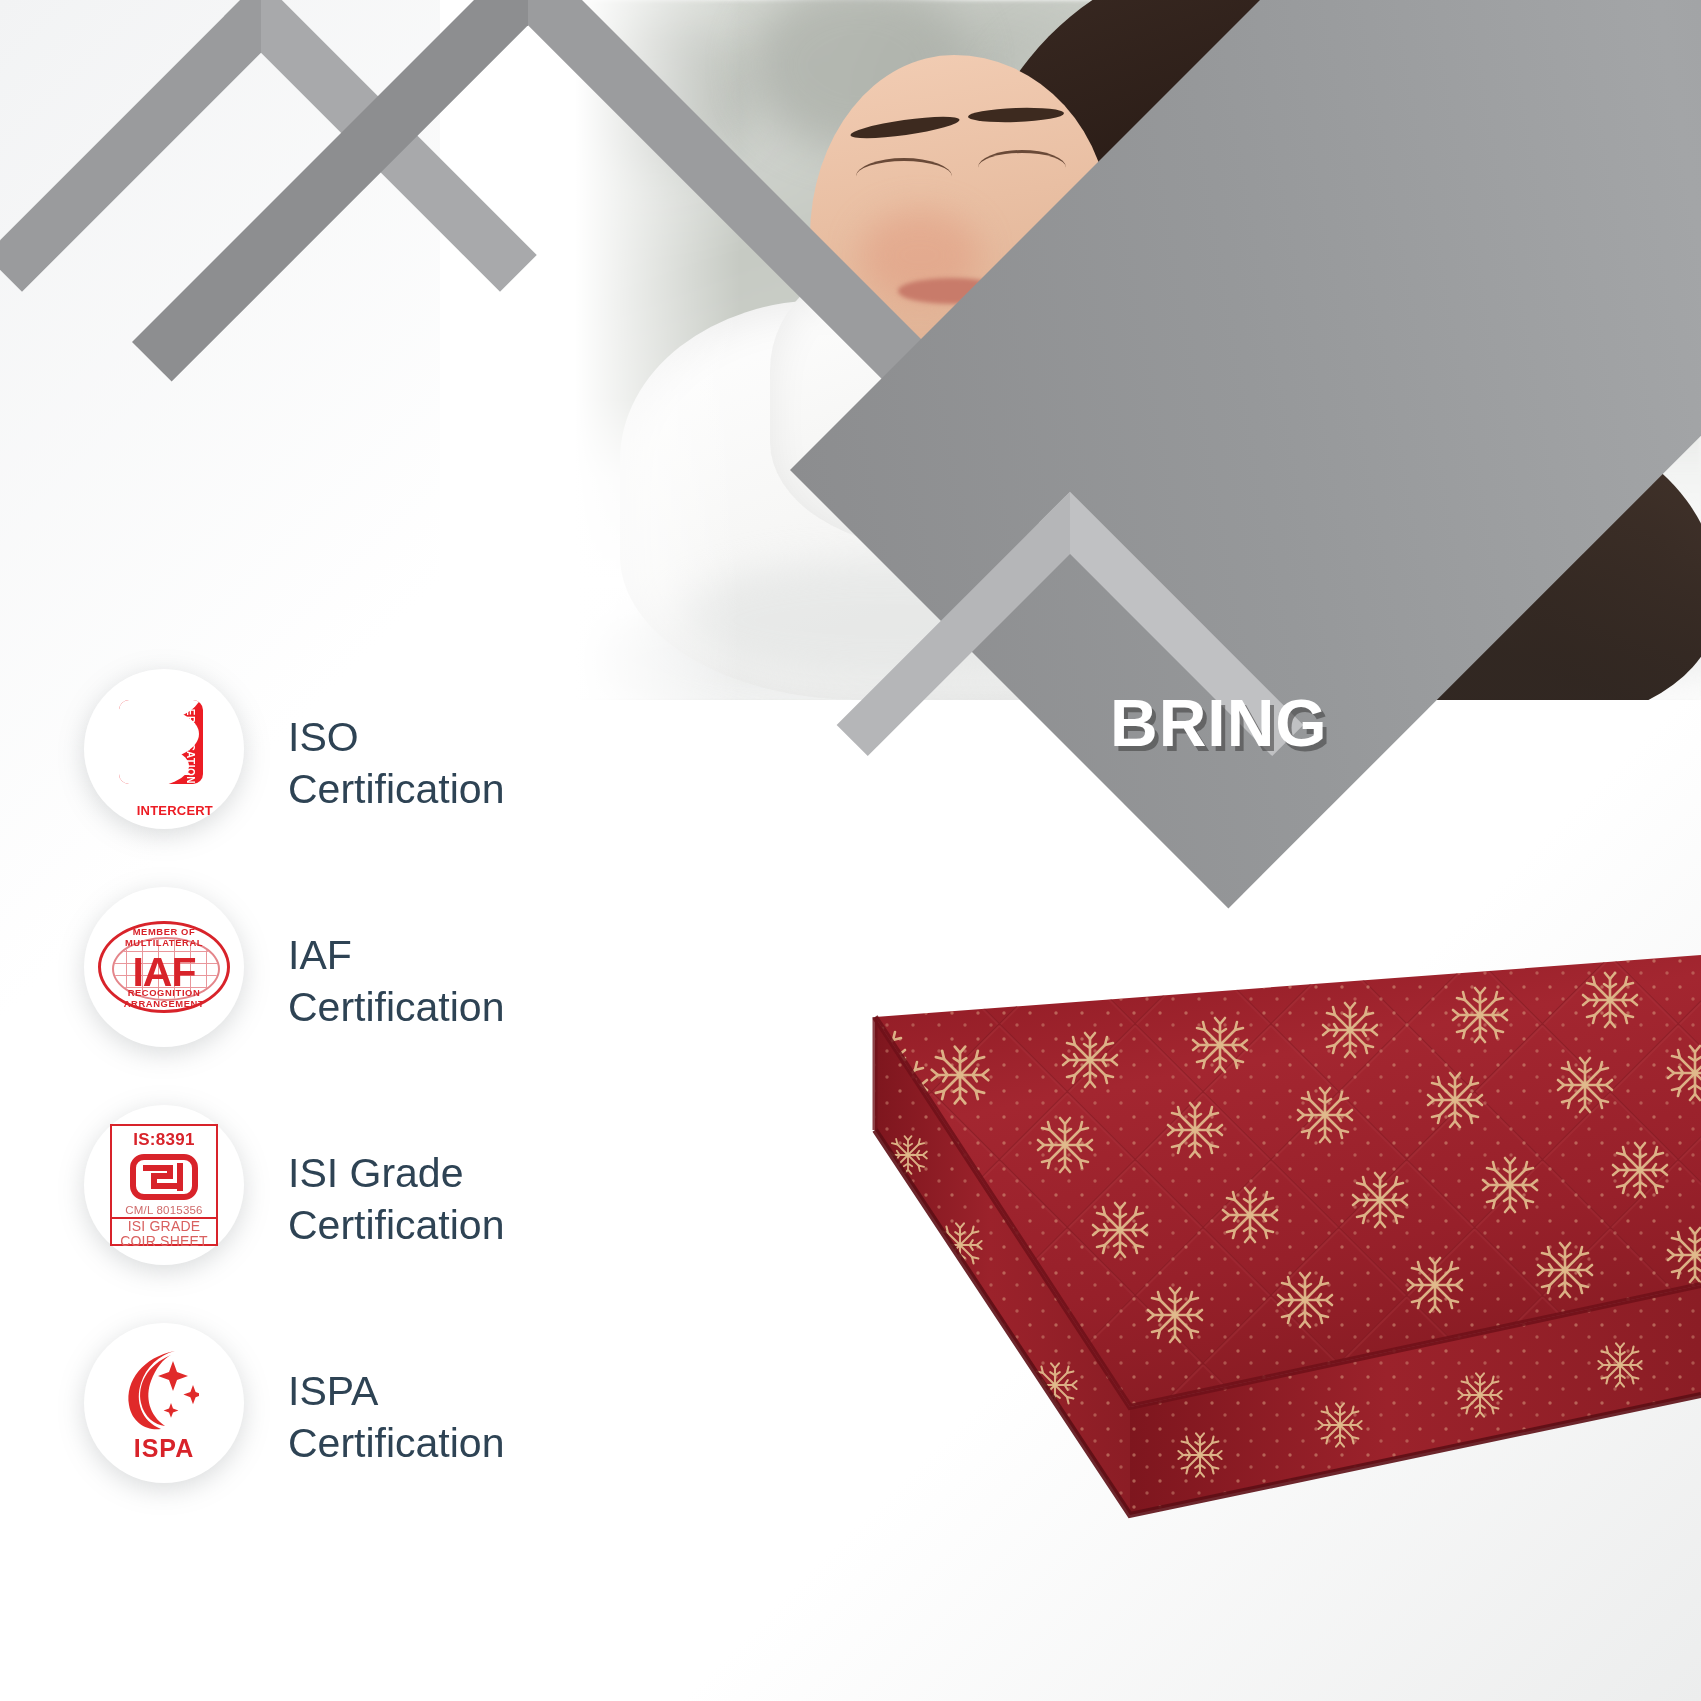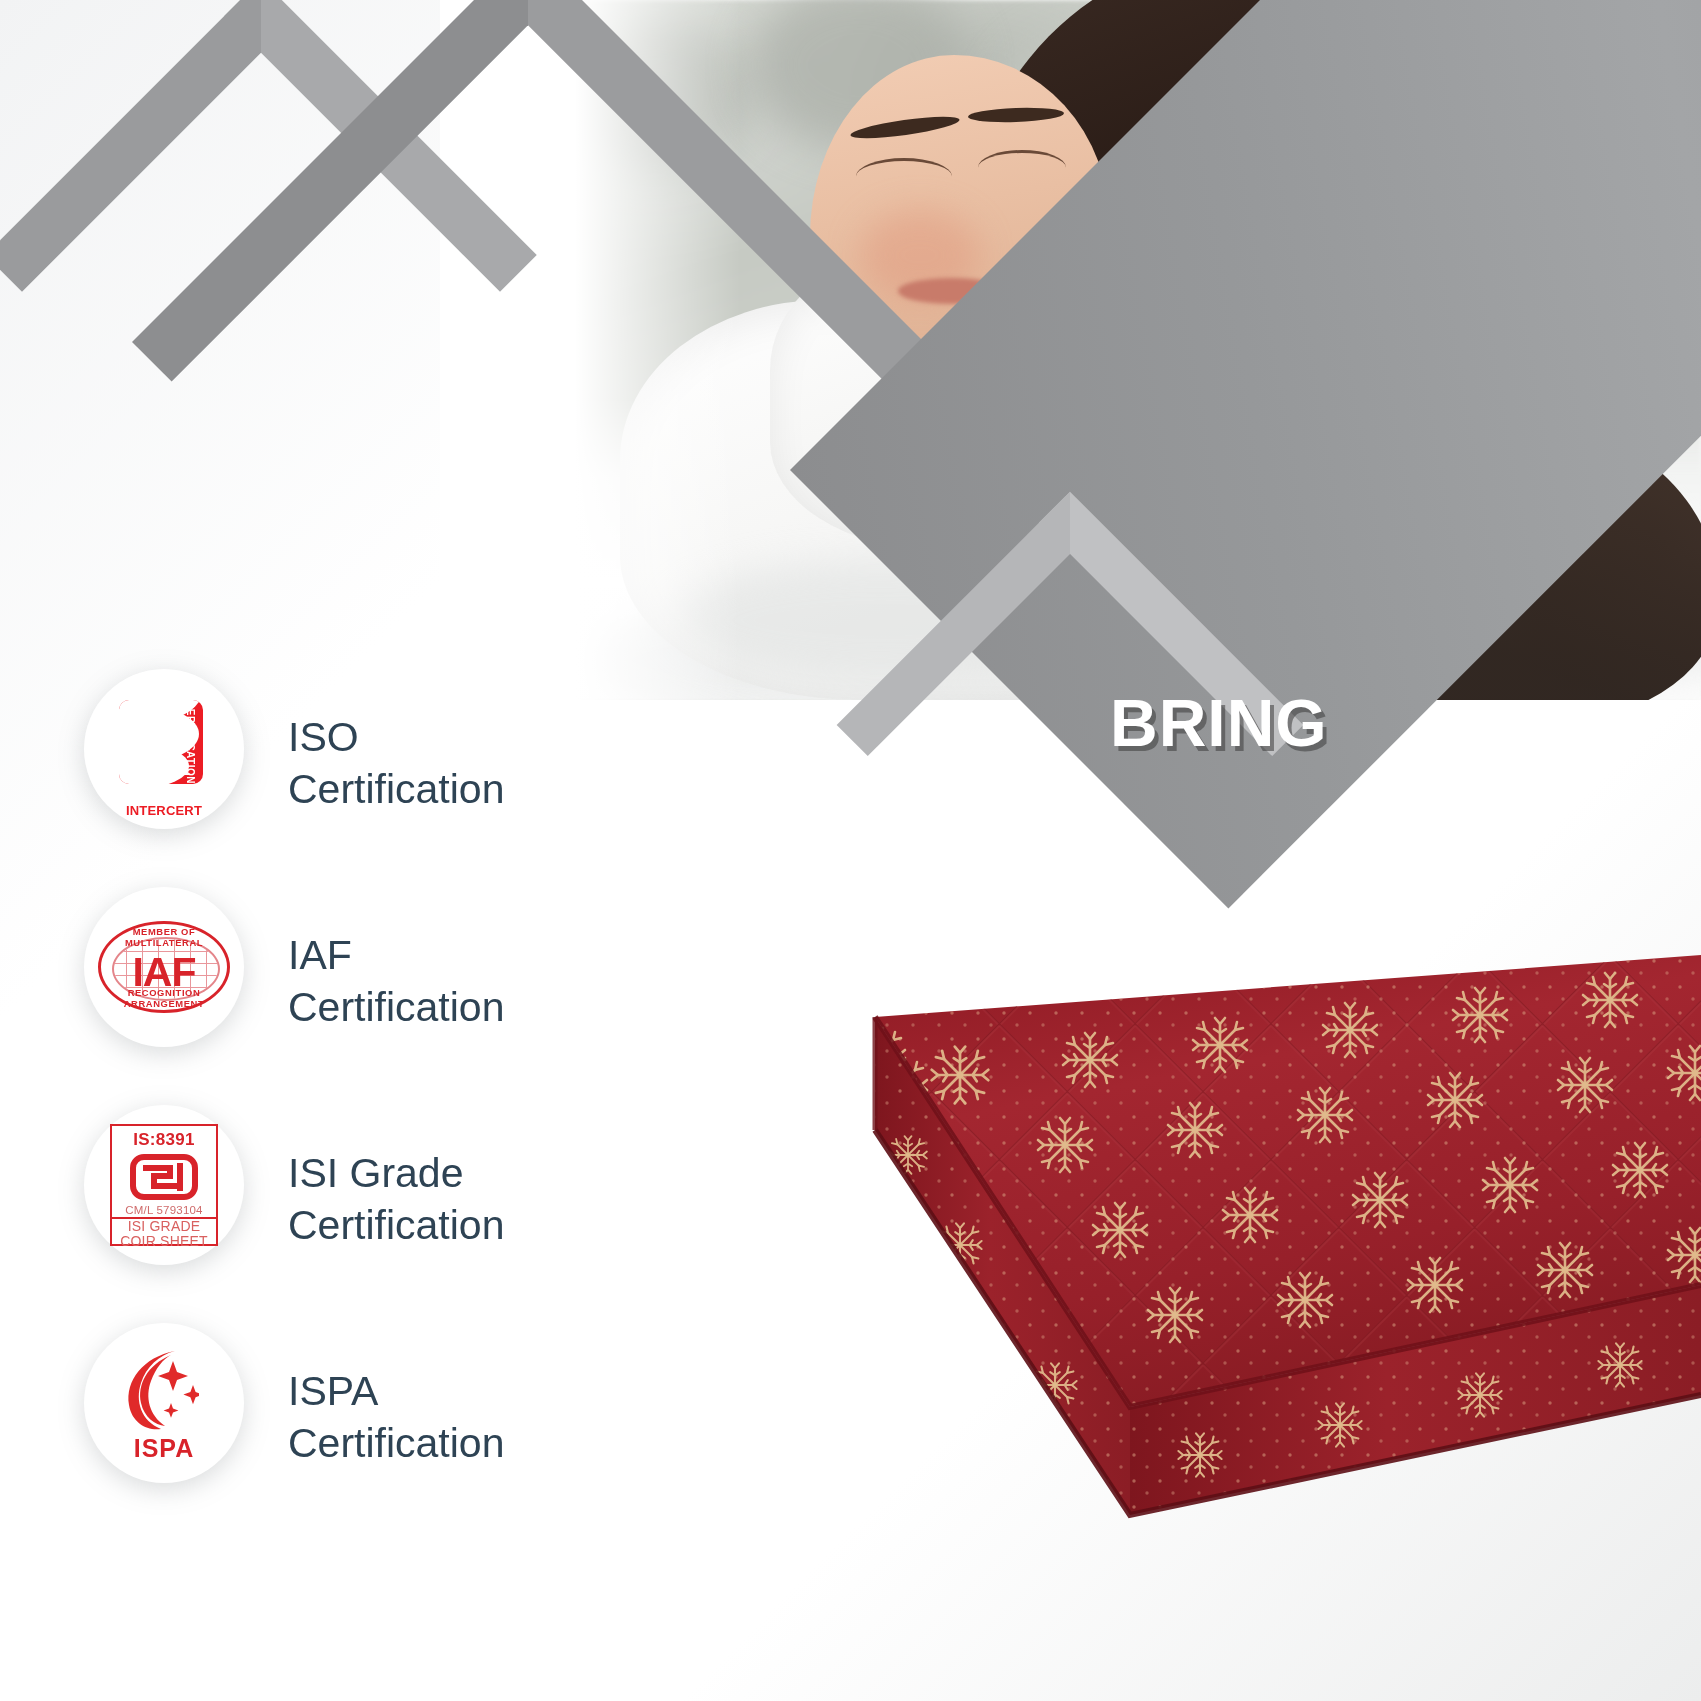--- a/index.html
+++ b/index.html
@@ -92,21 +92,21 @@
   .badge-label .l2{display:block;}
 
   
   .iso-logo{position:relative;width:98px;height:98px;}
   .iso-sq{position:absolute;left:4px;top:0;width:84px;height:84px;background:#ec1c24;border-radius:10px;overflow:hidden;}
   .iso-swoosh{position:absolute;background:#fff;border-radius:50%;}
   .iso-cert{position:absolute;right:5px;top:5px;width:16px;height:74px;color:#fff;
     font-size:10px;font-weight:700;letter-spacing:.5px;writing-mode:vertical-rl;
     text-orientation:mixed;display:flex;align-items:center;justify-content:center;}
   .iso-9001{position:absolute;left:8px;bottom:6px;color:#fff;font-size:14.5px;font-weight:700;letter-spacing:.3px;}
-  .iso-inter{position:absolute;left:0;bottom:-20px;width:98px;text-align:center;color:#ec1c24;
+  .iso-inter{position:absolute;left:0;bottom:-20px;width:98px;text-align:right;color:#ec1c24;
     font-size:13px;font-weight:700;letter-spacing:.2px;margin-top:16px;}
 
   
   .iaf-logo{position:relative;width:132px;height:92px;}
   .iaf-oval{position:absolute;inset:0;border:3px solid #d8232a;border-radius:50%;}
   .iaf-globe{position:absolute;left:14px;top:16px;width:104px;height:60px;border:2px solid #e4858a;border-radius:50%;overflow:hidden;}
   .iaf-mer{position:absolute;top:0;height:100%;border-left:1.5px solid #e9969b;}
   .iaf-par{position:absolute;left:0;width:100%;border-top:1.5px solid #e9969b;}
   .iaf-text{position:absolute;left:0;top:31px;width:100%;text-align:center;color:#d8232a;
     font-size:41px;font-weight:700;letter-spacing:-1px;line-height:1;}
@@ -351,21 +351,21 @@
 
     <div class="badge-row">
       <div class="badge-circle">
         <div class="isi-logo">
           <div class="isi-code">IS:8391</div>
           <svg class="isi-mark" viewBox="0 0 68 46">
             <rect x="3" y="3" width="62" height="40" rx="11" ry="11" fill="none" stroke="#d8232a" stroke-width="6"></rect>
             <path d="M16 14 H40 V22 H24 V32 H50" fill="none" stroke="#d8232a" stroke-width="6" stroke-linecap="square"></path>
             <path d="M50 12 V34" fill="none" stroke="#d8232a" stroke-width="6" stroke-linecap="square"></path>
           </svg>
-          <div class="isi-cm">CM/L 5793104</div>
+          <div class="isi-cm">CM/L 8015356</div>
           <div class="isi-grade">
             <span>ISI GRADE</span><br>
             <span>COIR SHEET</span>
           </div>
         </div>
       </div>
       <div class="badge-label">
         <span>ISI Grade</span>
         <span class="l2">Certification</span>
       </div>

